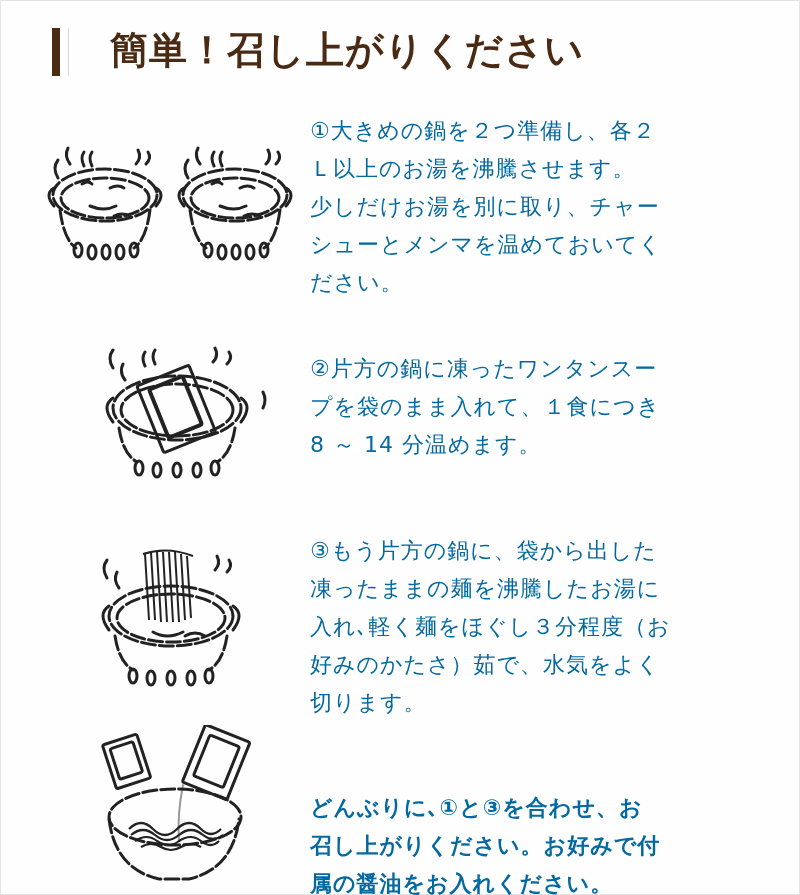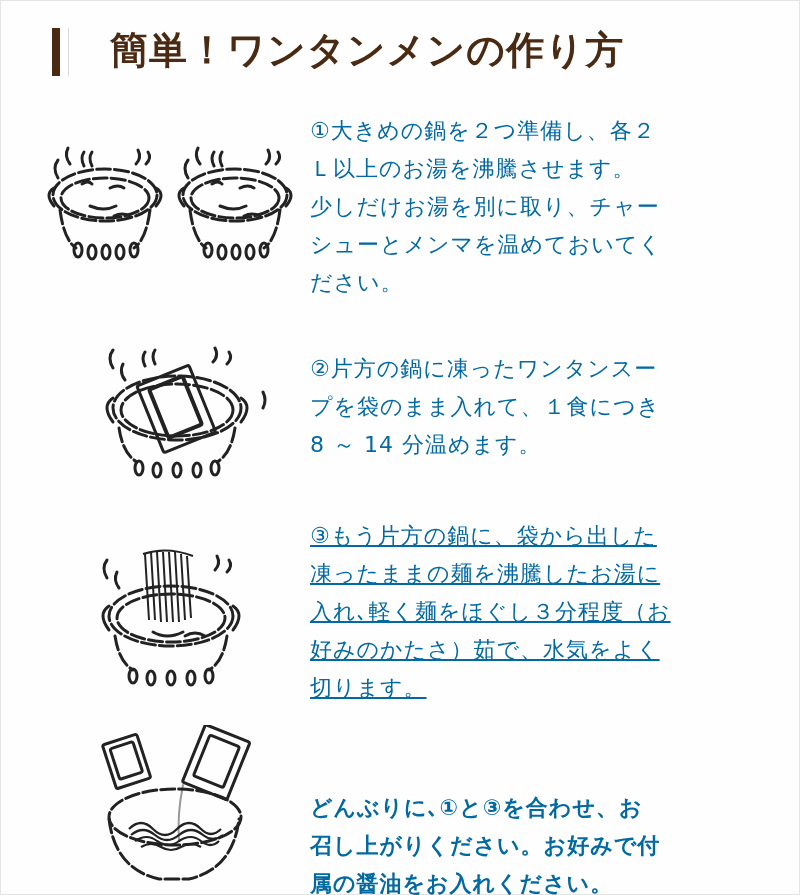--- a/index.html
+++ b/index.html
@@ -30,21 +30,21 @@
   .ink { fill: none; stroke: #222; stroke-width: 3; stroke-linecap: round; stroke-dasharray: 14 4; }
   .ink-solid { fill: none; stroke: #222; stroke-width: 3; stroke-linecap: round; }
 </style>
 </head>
 <body>
 
 <div class="frame"></div>
 
 <div class="title-bar"></div>
 <div class="title-rule"></div>
-<h1 class="title" style="margin:0;">簡単！ワンタンメンの作り方</h1>
+<h1 class="title" style="margin:0;">簡単！召し上がりください</h1>
 
 <div class="illus" style="left:40px; top:130px;">
   <svg width="270" height="135" viewBox="0 0 270 135">
     <g transform="translate(0,0)">
       <path class="ink-solid" d="M18 30 q-6 8 0 18 M28 18 q-4 8 2 16 M44 22 q-4 6 0 14 M52 22 q-4 6 0 14 M98 20 q4 8 -2 14 M108 22 q4 6 -2 12"></path>
       <ellipse class="ink" cx="65" cy="65" rx="52" ry="26"></ellipse>
       <ellipse class="ink" cx="65" cy="68" rx="44" ry="20"></ellipse>
       <path class="ink-solid" d="M14 58 q-10 6 0 18 M116 58 q10 6 0 18"></path>
       <path class="ink" d="M20 80 q4 30 16 38 M110 80 q-4 30 -16 38"></path>
       <path class="ink-solid" d="M42 54 q6 -4 10 0 M70 58 q8 -4 14 0 M50 76 q14 6 26 0 M74 86 q8 -4 16 0"></path>
@@ -108,21 +108,21 @@
     <ellipse class="ink" cx="76" cy="78" rx="54" ry="24"></ellipse>
     <path class="ink-solid" d="M14 66 q-12 8 0 24 M138 66 q12 8 0 24 M58 92 q14 8 30 0 M90 96 q10 -6 20 0"></path>
     <path class="ink" d="M20 96 q4 26 18 34 M132 96 q-4 26 -18 34"></path>
     <ellipse class="ink-solid" cx="38" cy="136" rx="4" ry="7"></ellipse>
     <ellipse class="ink-solid" cx="56" cy="138" rx="4" ry="7"></ellipse>
     <ellipse class="ink-solid" cx="76" cy="138" rx="4" ry="7"></ellipse>
     <ellipse class="ink-solid" cx="96" cy="138" rx="4" ry="7"></ellipse>
     <ellipse class="ink-solid" cx="114" cy="136" rx="4" ry="7"></ellipse>
   </svg>
 </div>
-<div class="step-text" style="top:517px;text-decoration:underline;">③もう片方の鍋に、袋から出した
+<div class="step-text" style="top:532px;">③もう片方の鍋に、袋から出した
 凍ったままの麺を沸騰したお湯に
 入れ､軽く麺をほぐし３分程度（お
 好みのかたさ）茹で、水気をよく
 切ります。</div>
 
 <div class="illus" style="left:95px; top:725px;">
   <svg width="170" height="165" viewBox="0 0 170 165">
     <g transform="rotate(-18 30 38)">
       <rect class="ink-solid" x="14" y="14" width="36" height="46" rx="2"></rect>
       <rect class="ink-solid" x="20" y="20" width="24" height="32" rx="2"></rect>

